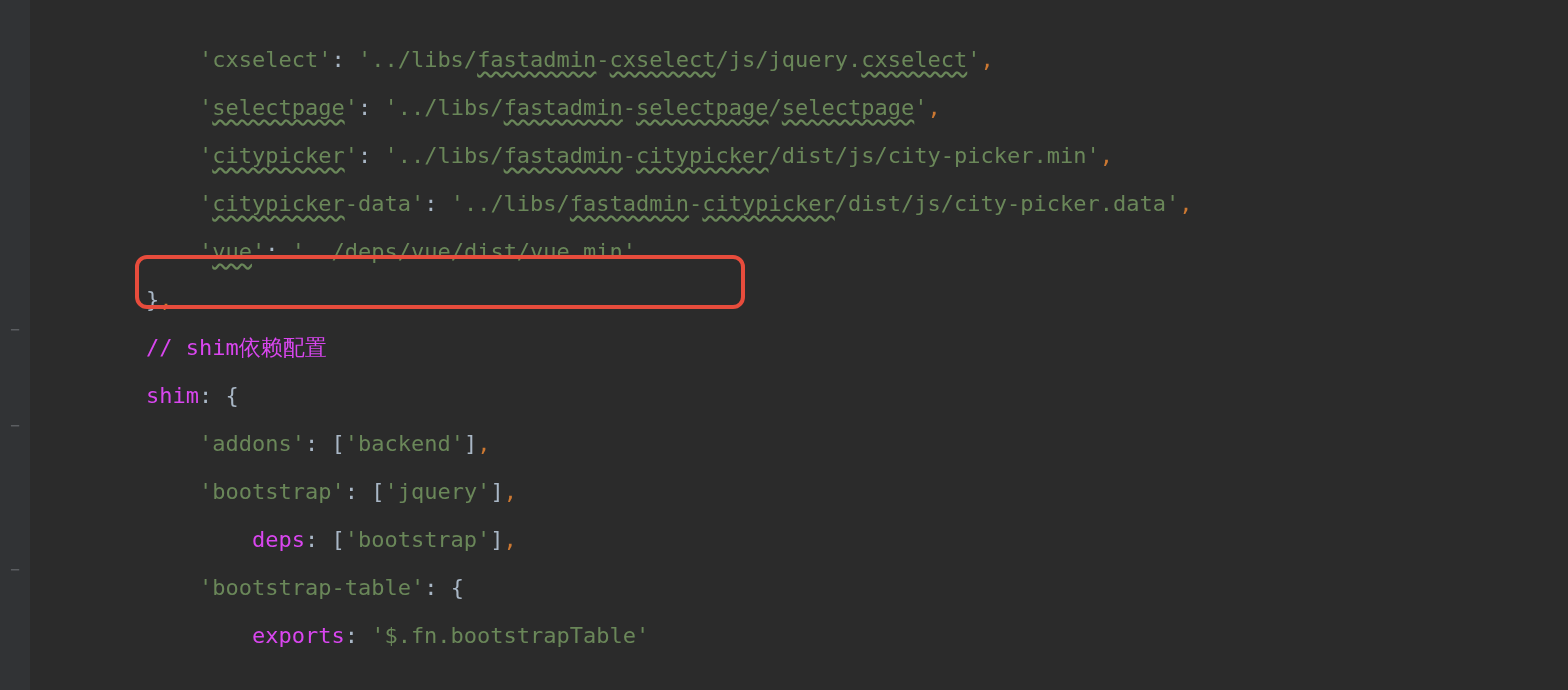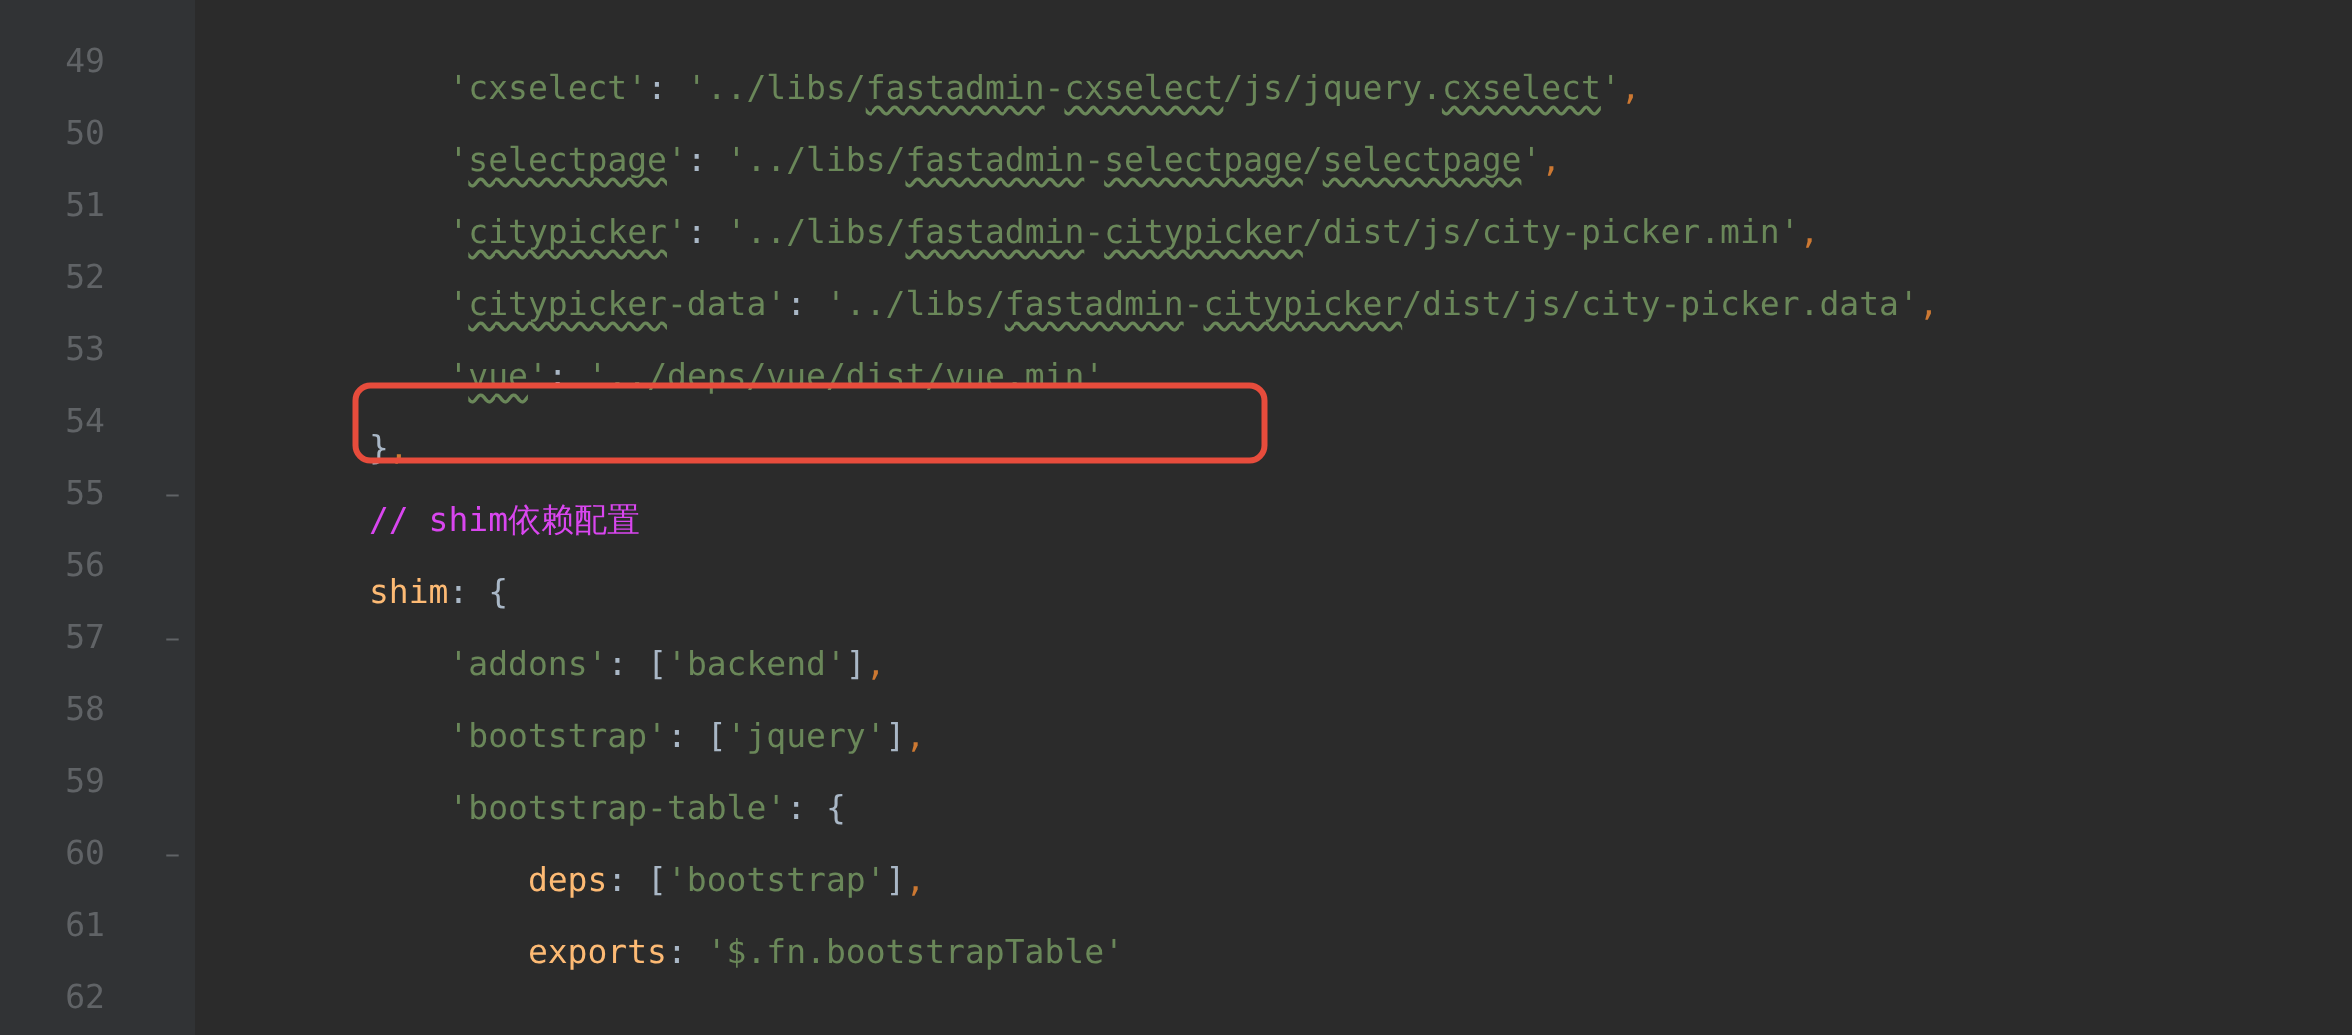--- a/index.html
+++ b/index.html
@@ -53,56 +53,40 @@
     padding-left: 10px;
     position: relative;
   }
   .code-line {
     height: 48px;
     line-height: 48px;
     white-space: pre;
     color: #a9b7c6;
   }
   .string { color: #6a8759; }
-  .property { color: #fdba74; }
+  .property { color: #d946ef; }
   .comment { color: #d946ef; }
   .punct { color: #cc7832; }
   .bracket { color: #a9b7c6; }
   .underline-wavy {
     text-decoration: underline wavy #6a8759;
     text-decoration-skip-ink: none;
     text-underline-offset: 4px;
   }
   .highlight-box {
     position: absolute;
     border: 4px solid #e74c3c;
     border-radius: 12px;
     pointer-events: none;
   }
 </style>
 </head>
 <body>
 
 <div class="editor">
-  <div class="gutter">
-    <div class="line-number">49</div>
-    <div class="line-number">50</div>
-    <div class="line-number">51</div>
-    <div class="line-number">52</div>
-    <div class="line-number">53</div>
-    <div class="line-number">54</div>
-    <div class="line-number">55</div>
-    <div class="line-number">56</div>
-    <div class="line-number">57</div>
-    <div class="line-number">58</div>
-    <div class="line-number">59</div>
-    <div class="line-number">60</div>
-    <div class="line-number">61</div>
-    <div class="line-number">62</div>
-  </div>
 
   <div class="fold-gutter">
     <div class="fold-icon"></div>
     <div class="fold-icon"></div>
     <div class="fold-icon"></div>
     <div class="fold-icon"></div>
     <div class="fold-icon"></div>
     <div class="fold-icon"></div>
     <div class="fold-icon">−</div>
     <div class="fold-icon"></div>
@@ -130,21 +114,21 @@
     <div class="code-line"><span>        </span><span class="bracket">}</span><span class="punct">,</span></div>
 
     <div class="code-line"><span>        </span><span class="comment">// shim依赖配置</span></div>
 
     <div class="code-line"><span>        </span><span class="property">shim</span><span>: </span><span class="bracket">{</span></div>
 
     <div class="code-line"><span>            </span><span class="string">'addons'</span><span>: </span><span class="bracket">[</span><span class="string">'backend'</span><span class="bracket">]</span><span class="punct">,</span></div>
 
     <div class="code-line"><span>            </span><span class="string">'bootstrap'</span><span>: </span><span class="bracket">[</span><span class="string">'jquery'</span><span class="bracket">]</span><span class="punct">,</span></div>
 
+    <div class="code-line"><span>                </span><span class="property">deps</span><span>: </span><span class="bracket">[</span><span class="string">'bootstrap'</span><span class="bracket">]</span><span class="punct">,</span></div>
+
     <div class="code-line"><span>            </span><span class="string">'bootstrap-table'</span><span>: </span><span class="bracket">{</span></div>
-
-    <div class="code-line"><span>                </span><span class="property">deps</span><span>: </span><span class="bracket">[</span><span class="string">'bootstrap'</span><span class="bracket">]</span><span class="punct">,</span></div>
 
     <div class="code-line"><span>                </span><span class="property">exports</span><span>: </span><span class="string">'$.fn.bootstrapTable'</span></div>
 
     <div class="highlight-box" style="top:255px;left:105px;width:610px;height:54px;"></div>
   </div>
 </div>
 
 </body></html>

